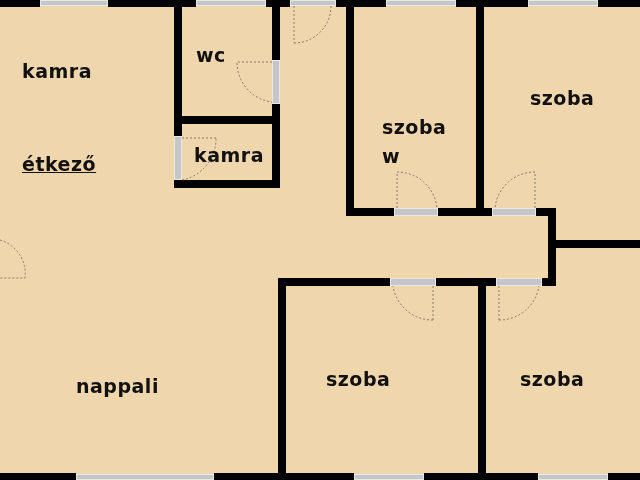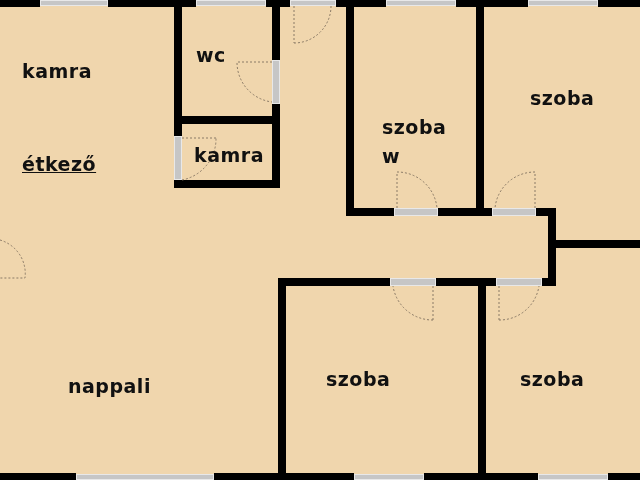--- a/index.html
+++ b/index.html
@@ -83,16 +83,16 @@
   </div>
   <div class="label" style="left:194px;top:142px;">kamra</div>
 
   <div class="label" style="left:382px;top:84px;line-height:29px;">
     <br>
     <span>szoba</span><br>
     <span>w</span>
   </div>
   <div class="label" style="left:530px;top:85px;">szoba</div>
 
-  <div class="label" style="left:68px;top:373px;">nappali</div>
+  <div class="label" style="left:76px;top:373px;">nappali</div>
   <div class="label" style="left:326px;top:366px;">szoba</div>
   <div class="label" style="left:520px;top:366px;">szoba</div>
 </div>
 
 </body></html>

